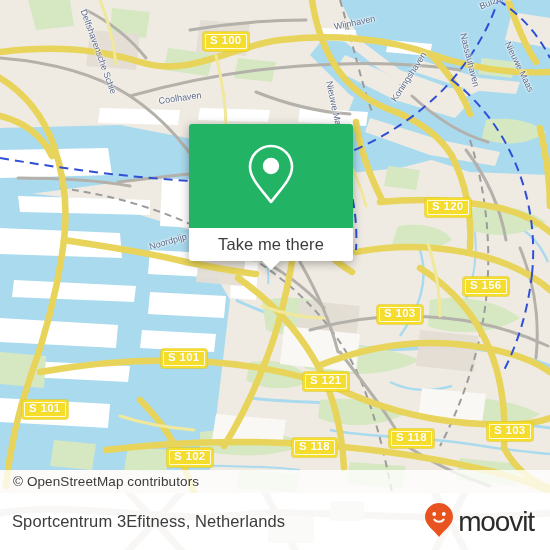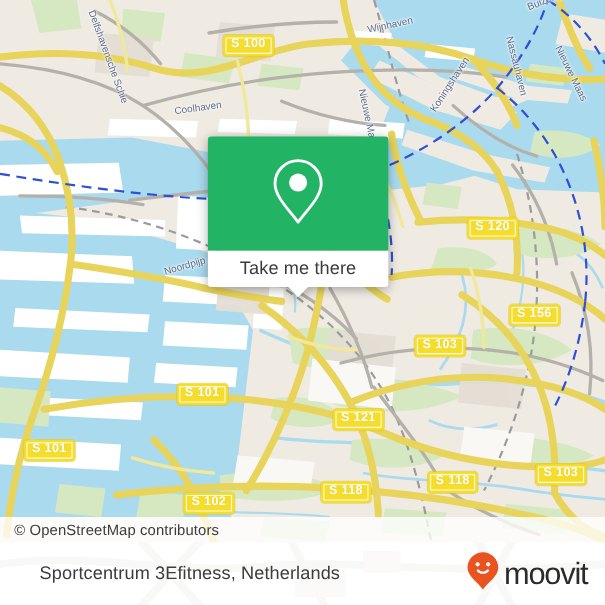--- a/index.html
+++ b/index.html
@@ -81,21 +81,21 @@
     border-right:10px solid transparent;
     border-top:10px solid #ffffff;
   }
 
   
   .footer{
     position:absolute;left:0;top:493px;width:550px;height:57px;
     background:#ffffff;
     display:flex;align-items:center;
     box-sizing:border-box;
-    padding:0 16px 0 36px;
+    padding:0 16px 0 12px;
     overflow:hidden;
   }
   .footer-watermark{
     position:absolute;left:0;top:0;width:550px;height:57px;
     opacity:.22;pointer-events:none;
   }
   .footer-title{
     position:relative;z-index:2;
     font-size:16.5px;color:#3c3c3c;letter-spacing:.1px;
     flex:1 1 auto;

